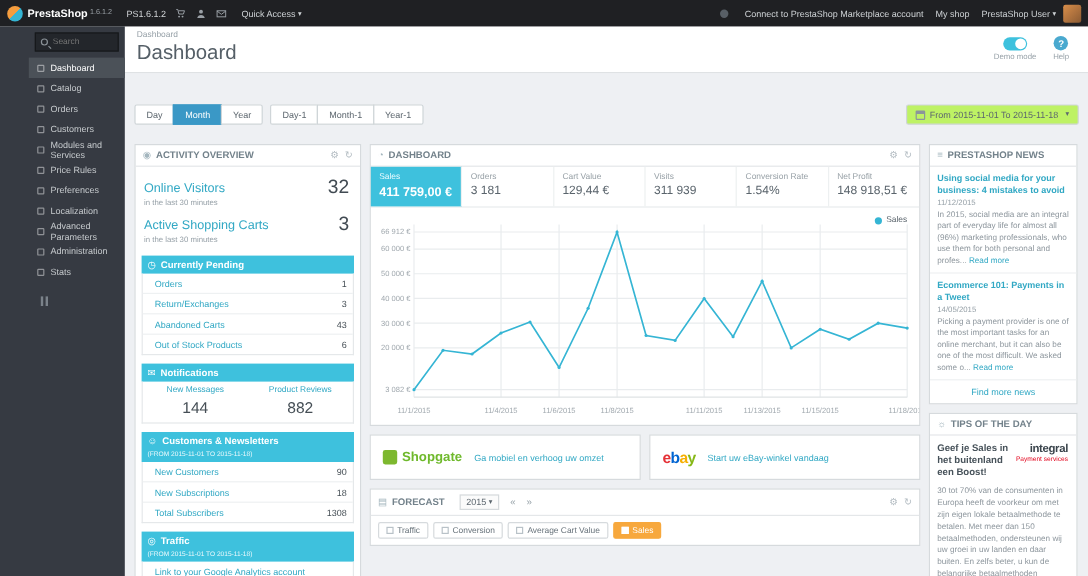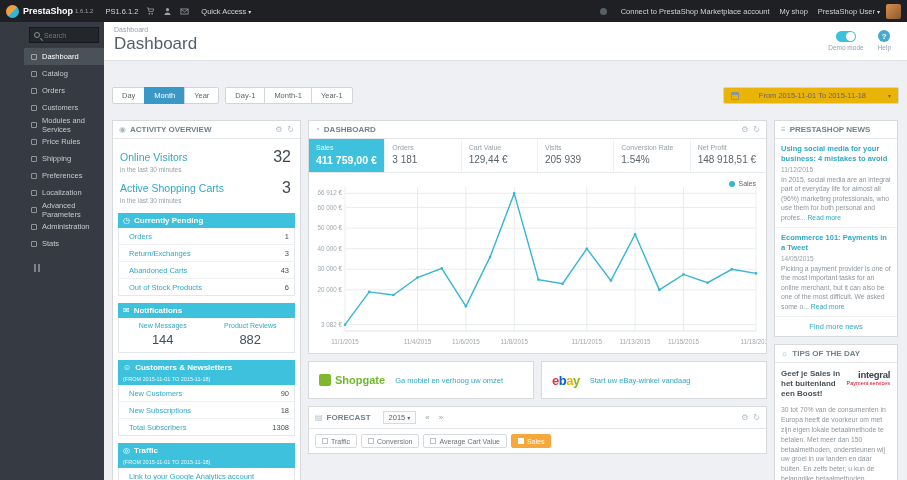--- a/index.html
+++ b/index.html
@@ -51,21 +51,21 @@
   .help-ic{width:12px;height:12px;border-radius:50%;background:#4aa9cf;color:#fff;font-size:8px;font-weight:bold;display:flex;align-items:center;justify-content:center;cursor:pointer;}
   .help-ic::after{content:"?";}
 
   
   .toolbar{display:flex;align-items:center;margin:26px 8px 0;gap:6px;}
   .tabgroup{display:flex;}
   .tabgroup button{font-size:7.5px;padding:3px 9px;background:#fff;border:1px solid #cfd5d8;color:#5c666e;margin-left:-1px;font-family:inherit;}
   .tabgroup button:first-child{border-radius:2px 0 0 2px;margin-left:0;}
   .tabgroup button:last-child{border-radius:0 2px 2px 0;}
   .tabgroup button.active{background:var(--tab-active);border-color:var(--tab-active);color:#fff;}
-  .daterange{margin-left:auto;display:flex;align-items:center;gap:20px;background:#eab308;border:1px solid #cfd5d8;padding:3px 7px;font-size:7.5px;color:#5c666e;border-radius:2px;font-family:inherit;}
+  .daterange{margin-left:auto;display:flex;align-items:center;gap:4px;background:#bef264;border:1px solid #cfd5d8;padding:3px 7px;font-size:7.5px;color:#5c666e;border-radius:2px;font-family:inherit;}
   .cal{width:8px;height:8px;border:1px solid #8b959b;border-top:3px solid #8b959b;display:inline-block;border-radius:1px;}
 
   
   .cols{display:flex;gap:7px;margin:16px 8px 0;align-items:flex-start;}
   .col-left{width:189px;flex:0 0 auto;}
   .col-center{width:459px;flex:0 0 auto;}
   .col-right{width:124px;flex:0 0 auto;}
   .panel{background:#fff;border:1px solid var(--panel-border);}
   .phead{display:flex;align-items:center;gap:4px;padding:4px 6px;border-bottom:1px solid #e4e7e9;font-size:8px;font-weight:bold;color:#73828b;}
   .ph-ic{color:#a4b6be;font-size:8px;font-weight:normal;}
@@ -210,24 +210,20 @@
     <div class="side-item">
         <i class="si"></i>
         <span>Modules and Services</span>
       </div>
     <div class="side-item">
         <i class="si"></i>
         <span>Price Rules</span>
       </div>
     <div class="side-item">
         <i class="si"></i>
-        <span>Shipping</span>
-      </div>
-    <div class="side-item">
-        <i class="si"></i>
         <span>Preferences</span>
       </div>
     <div class="side-item">
         <i class="si"></i>
         <span>Localization</span>
       </div>
     <div class="side-item">
         <i class="si"></i>
         <span>Advanced Parameters</span>
       </div>
@@ -395,21 +391,21 @@
           <div class="kpi">
               <div class="kpi-l">Orders</div>
               <div class="kpi-v">3 181</div>
             </div>
           <div class="kpi">
               <div class="kpi-l">Cart Value</div>
               <div class="kpi-v">129,44 €</div>
             </div>
           <div class="kpi">
               <div class="kpi-l">Visits</div>
-              <div class="kpi-v">205 939</div>
+              <div class="kpi-v">311 939</div>
             </div>
           <div class="kpi">
               <div class="kpi-l">Conversion Rate</div>
               <div class="kpi-v">1.54%</div>
             </div>
           <div class="kpi">
               <div class="kpi-l">Net Profit</div>
               <div class="kpi-v">148 918,51 €</div>
             </div>
         </div>

